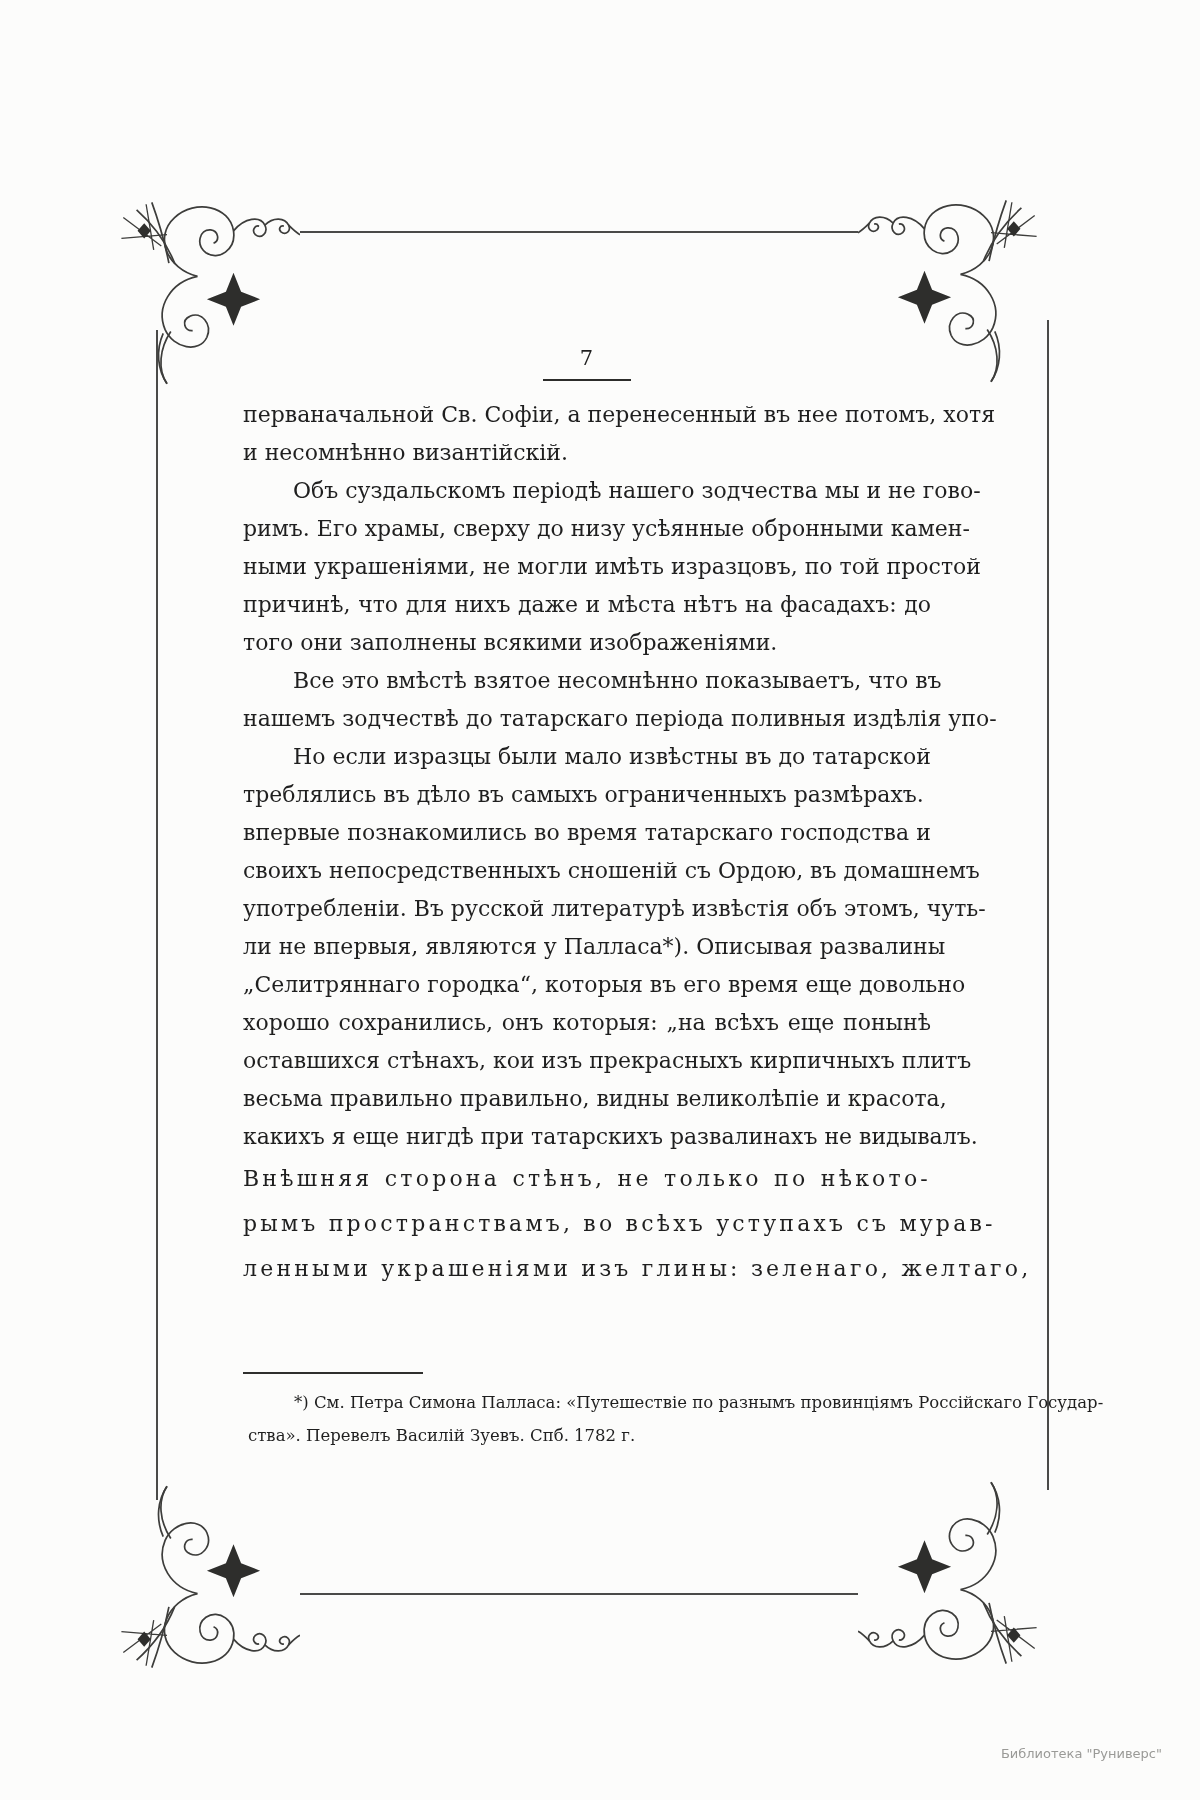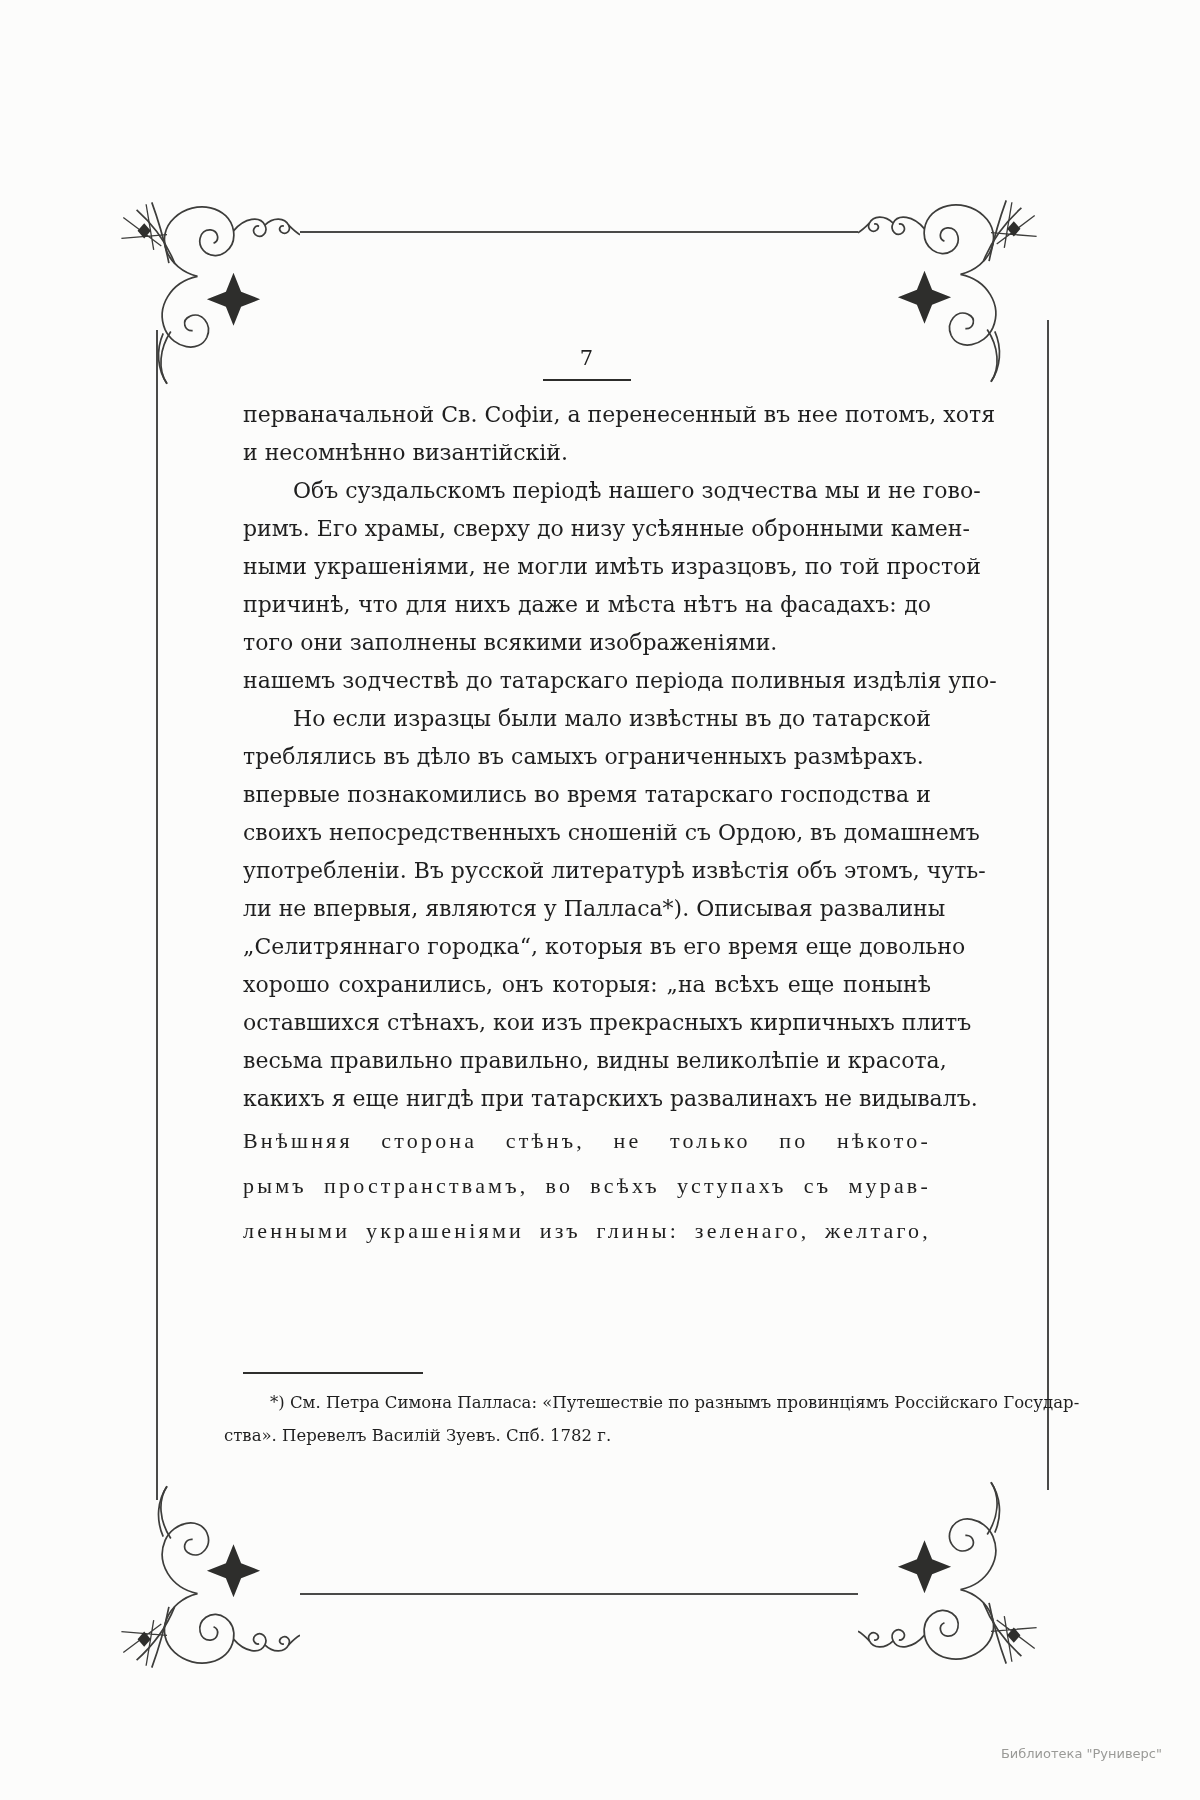--- a/index.html
+++ b/index.html
@@ -36,25 +36,25 @@
     font-size:22px;
   }
   .line{
     height:38px;line-height:38px;
     text-align:justify;text-align-last:justify;
     white-space:nowrap;
     overflow:visible;
   }
   .line.last{text-align-last:left;}
   .line.indent{text-indent:50px;}
-  .line.spaced{height:45px;line-height:45px;letter-spacing:3.2px;font-family:Liberation Serif, serif;}
+  .line.spaced{height:45px;line-height:45px;letter-spacing:3.2px;}
   
   .footnote-rule{position:absolute;left:243px;top:1372px;width:180px;height:1.5px;background:#2f2f2d;}
   .footnote{
-    position:absolute;left:224px;top:1386px;width:692px;
+    position:absolute;left:248px;top:1386px;width:692px;
     font-size:16.5px;
   }
   .footnote .line{height:33px;line-height:33px;}
   .footnote .line.indent{text-indent:46px;}
   
   .watermark{
     position:absolute;right:38px;top:1746px;
     font-family:"DejaVu Sans", sans-serif;
     font-size:13px;color:#9a9a97;
   }
@@ -119,20 +119,21 @@
   </div>
 
   <div class="text-block">
       <div class="line">перваначальной Св. Софіи, а перенесенный въ нее потомъ, хотя</div>
       <div class="line last">и несомнѣнно византійскій.</div>
       <div class="line indent">Объ суздальскомъ періодѣ нашего зодчества мы и не гово-</div>
       <div class="line">римъ. Его храмы, сверху до низу усѣянные обронными камен-</div>
       <div class="line">ными украшеніями, не могли имѣть изразцовъ, по той простой</div>
       <div class="line">причинѣ, что для нихъ даже и мѣста нѣтъ на фасадахъ: до</div>
       <div class="line last">того они заполнены всякими изображеніями.</div>
+      <div class="line indent">Все это вмѣстѣ взятое несомнѣнно показываетъ, что въ</div>
       <div class="line">нашемъ зодчествѣ до татарскаго періода поливныя издѣлія упо-</div>
       <div class="line indent">Но если изразцы были мало извѣстны въ до татарской</div>
       <div class="line last">треблялись въ дѣло въ самыхъ ограниченныхъ размѣрахъ.</div>
       <div class="line">впервые познакомились во время татарскаго господства и</div>
       <div class="line">своихъ непосредственныхъ сношеній съ Ордою, въ  домашнемъ</div>
       <div class="line">употребленіи. Въ русской литературѣ извѣстія объ этомъ, чуть-</div>
       <div class="line">ли не впервыя, являются у Палласа*). Описывая развалины</div>
       <div class="line">„Селитряннаго городка“, которыя въ его время еще довольно</div>
       <div class="line">хорошо сохранились, онъ которыя: „на всѣхъ еще понынѣ</div>
       <div class="line">оставшихся стѣнахъ, кои изъ прекрасныхъ кирпичныхъ плитъ</div>

